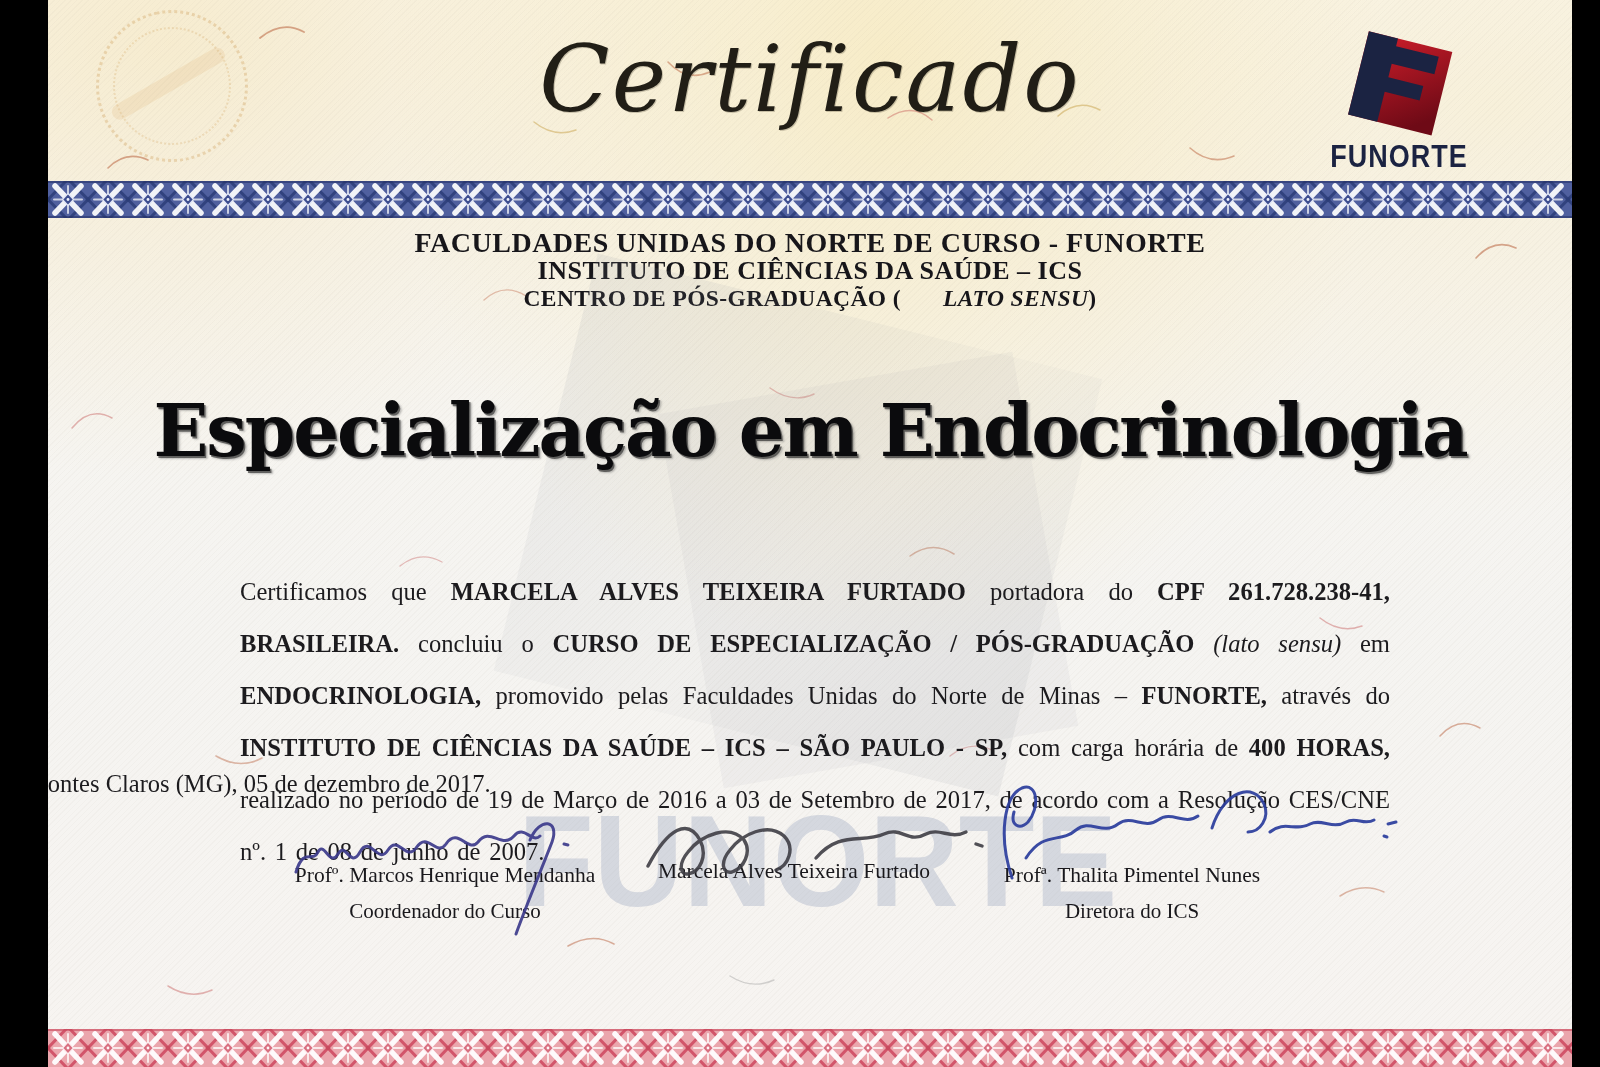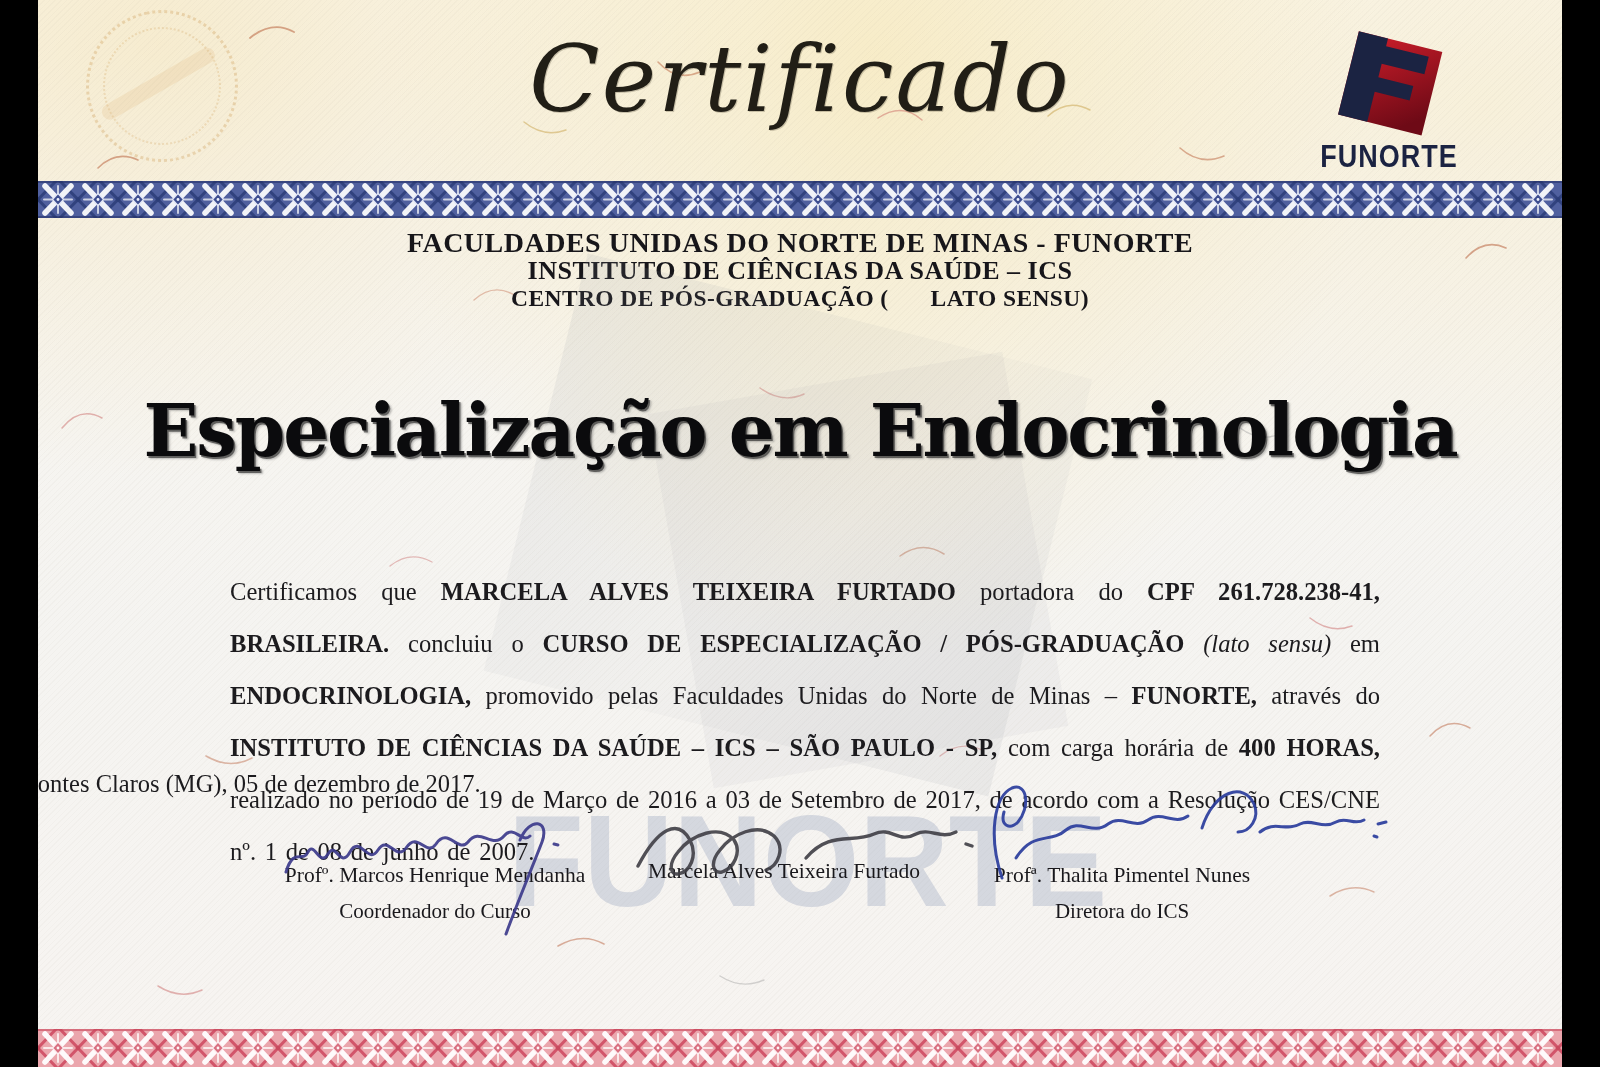--- a/index.html
+++ b/index.html
@@ -1,18 +1,18 @@
 <!DOCTYPE html>
 <html><head>
 <meta charset="utf-8">
 <style>
   html,body{margin:0;padding:0;background:#000;}
   .stage{position:relative;width:1600px;height:1067px;background:#000;overflow:hidden;
          font-family:"Liberation Serif",serif;}
-  .cert{position:absolute;left:38px;top:0;width:1524px;height:1067px;overflow:hidden;
+  .cert{position:absolute;left:48px;top:0;width:1524px;height:1067px;overflow:hidden;
         background:
           radial-gradient(ellipse at 55% 6%, rgba(246,228,168,.55), transparent 42%),
           radial-gradient(ellipse at 8% 4%, rgba(244,224,170,.45), transparent 30%),
           radial-gradient(ellipse at 95% 10%, rgba(246,230,180,.35), transparent 30%),
           linear-gradient(180deg,#f9f6ee 0%,#f7f5f0 22%,#f5f4f1 60%,#f7f4f1 100%);}
   .hatch{position:absolute;inset:0;pointer-events:none;opacity:.5;
         background:repeating-linear-gradient(135deg, rgba(160,150,135,.10) 0 1px, transparent 1px 4px);}
   .fibers{position:absolute;inset:0;pointer-events:none;}
 
   
@@ -36,21 +36,21 @@
   
   .band{position:absolute;left:0;width:100%;height:37px;display:block;}
   .band-top{top:181px;}
   .band-bottom{top:1029px;height:38px;}
 
   
   .inst{position:absolute;left:0;top:228px;width:100%;text-align:center;color:#17161a;}
   .inst .l1{font-size:28px;font-weight:bold;letter-spacing:.5px;line-height:29px;}
   .inst .l2{font-size:26px;font-weight:bold;letter-spacing:.5px;line-height:28px;}
   .inst .l3{font-size:23.5px;font-weight:bold;letter-spacing:.4px;line-height:27px;}
-  .inst .it{margin-left:42px;}
+  .inst .it{font-style:italic;margin-left:42px;}
 
   
   .wm-square{position:absolute;left:490px;top:310px;width:520px;height:430px;
         background:linear-gradient(125deg, rgba(140,146,158,.13), rgba(140,146,158,.04) 55%, rgba(140,146,158,.12));
         transform:rotate(14deg);}
   .wm-square2{position:absolute;left:640px;top:380px;width:360px;height:380px;
         background:rgba(150,156,168,.08);transform:rotate(-10deg);}
   .wm-text{position:absolute;left:470px;top:790px;font-family:"Liberation Sans",sans-serif;
         font-weight:bold;font-size:124px;letter-spacing:0px;color:rgba(168,177,198,.42);
         transform:scaleY(1.05);z-index:1;}
@@ -154,21 +154,21 @@
           <circle cx="0" cy="18.5" r="2.2" fill="#2c3d78"></circle>
           <circle cx="40" cy="18.5" r="2.2" fill="#2c3d78"></circle>
         </pattern>
       </defs>
       <rect width="100%" height="100%" fill="url(#pblue)"></rect>
       <rect x="0" y="0" width="100%" height="2" fill="rgba(35,48,100,.55)"></rect>
       <rect x="0" y="35" width="100%" height="2" fill="rgba(35,48,100,.55)"></rect>
     </svg>
 
     <div class="inst">
-      <div class="l1">FACULDADES UNIDAS DO NORTE DE MINAS - FUNORTE</div>
+      <div class="l1">FACULDADES UNIDAS DO NORTE DE CURSO - FUNORTE</div>
       <div class="l2">INSTITUTO DE CIÊNCIAS DA SAÚDE – ICS</div>
       <div class="l3"><span>CENTRO DE PÓS-GRADUAÇÃO (</span><span class="it">LATO SENSU</span><span>)</span></div>
     </div>
 
     <div class="wm-square"></div>
     <div class="wm-square2"></div>
     <div class="wm-text">FUNORTE</div>
 
     <div class="course">Especialização em Endocrinologia</div>
 

